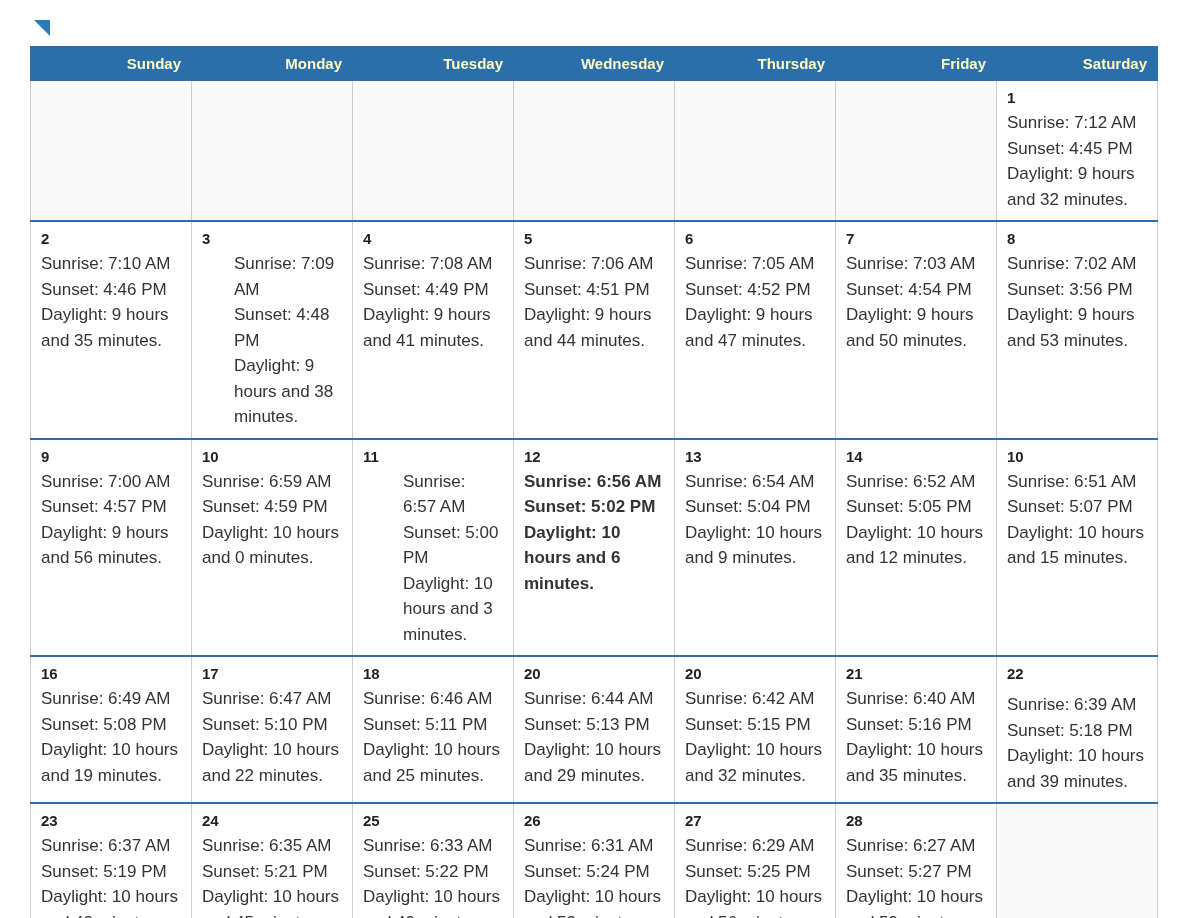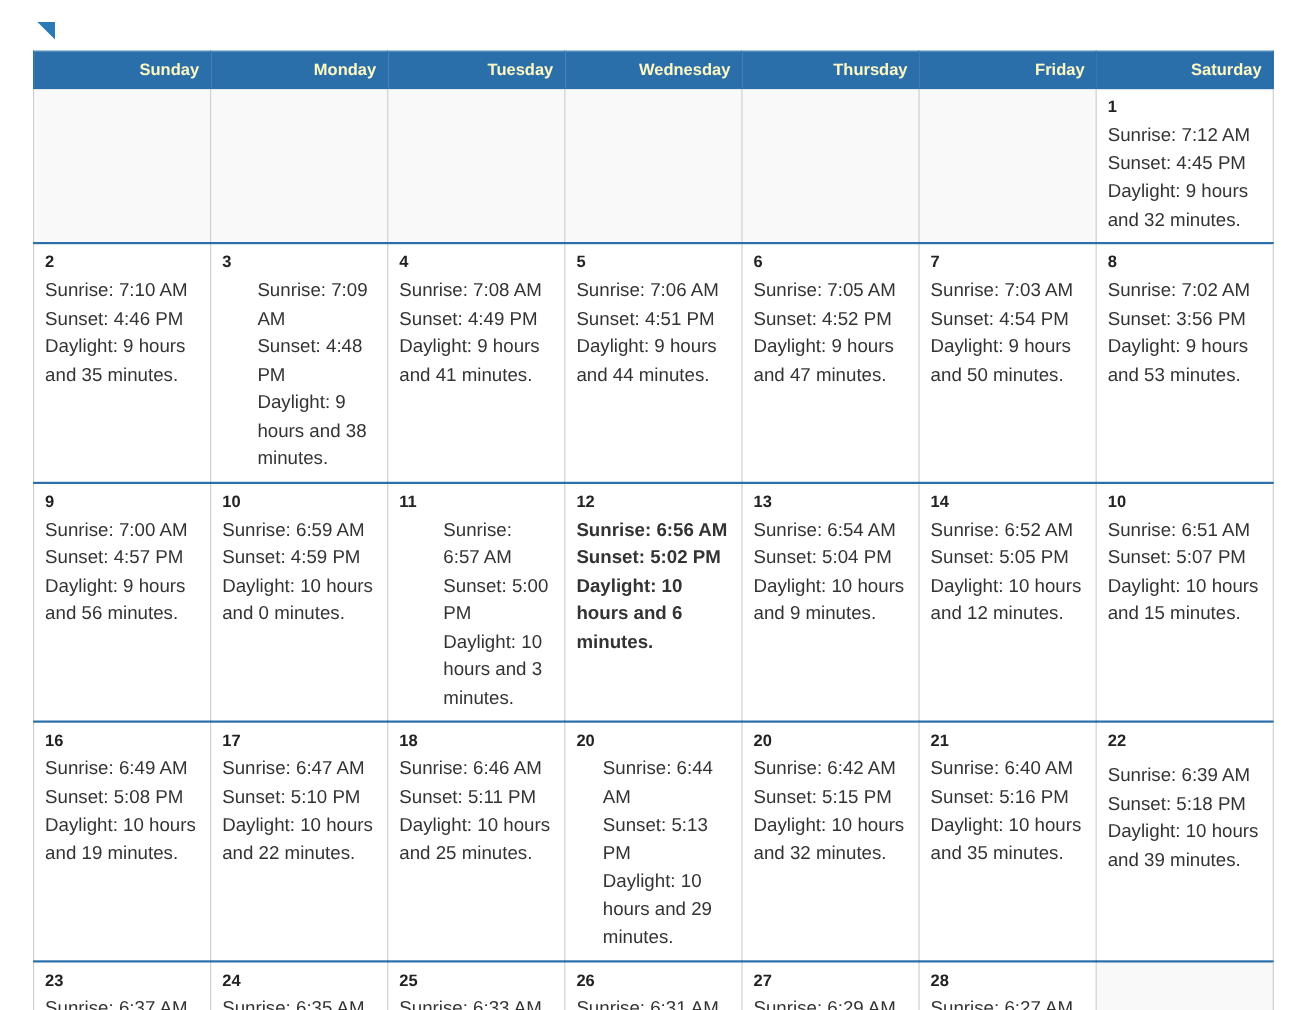--- a/index.html
+++ b/index.html
@@ -240,21 +240,21 @@
 Daylight: 10 hours and 22 minutes.</div>
         </td>
         <td>
           <span class="day-number">18</span>
           <div class="day-info" style="white-space: pre-line;">Sunrise: 6:46 AM
 Sunset: 5:11 PM
 Daylight: 10 hours and 25 minutes.</div>
         </td>
         <td>
           <span class="day-number">20</span>
-          <div class="day-info" style="white-space: pre-line; margin-left: 24px;">Sunrise: 6:44 AM
+          <div class="day-info" style="white-space: pre-line;">Sunrise: 6:44 AM
 Sunset: 5:13 PM
 Daylight: 10 hours and 29 minutes.</div>
         </td>
         <td>
           <span class="day-number">20</span>
           <div class="day-info" style="white-space: pre-line;">Sunrise: 6:42 AM
 Sunset: 5:15 PM
 Daylight: 10 hours and 32 minutes.</div>
         </td>
         <td>

